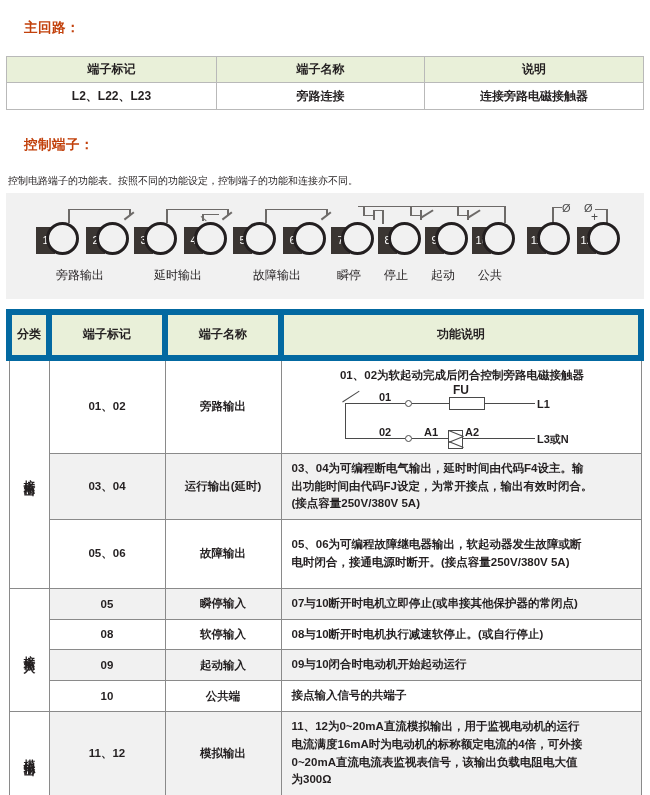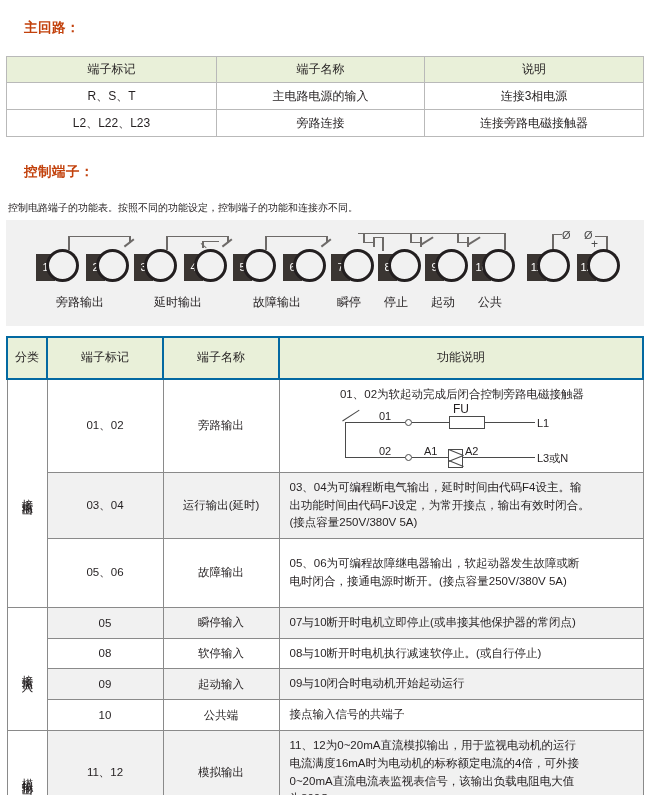--- a/index.html
+++ b/index.html
@@ -41,21 +41,21 @@
 
   
   table {
     border-collapse: collapse;
     width: 100%;
     table-layout: fixed;
   }
   .tbl-main td, .tbl-main th,
   .tbl-ctrl td, .tbl-ctrl th {
     border: 1px solid #b9b9b9;
-    font-weight: normal;
+    font-weight: bold;
   }
   .tbl-main {
     border: 1px solid #b9b9b9;
   }
   .tbl-main th {
     background: #e9f0d9;
     font-size: 12px;
     height: 23px;
     text-align: center;
     color: #231f20;
@@ -126,21 +126,21 @@
   
   .tbl-ctrl {
     border: 1px solid #8a8a8a;
     font-size: 11.5px;
   }
   .tbl-ctrl th {
     background: #e9f0d9;
     height: 38px;
     text-align: center;
     font-size: 12px;
-    border: 2px solid #0369a1;
+    border: 6px solid #0369a1;
   }
   .tbl-ctrl td {
     border: 1px solid #8a8a8a;
     padding: 5px 4px;
     vertical-align: middle;
   }
   .tbl-ctrl td.cat {
     text-align: center;
     width: 34px;
     background: #ffffff;
@@ -210,25 +210,20 @@
 
   <table class="tbl-main">
     <thead>
       <tr>
         <th style="width:207px">端子标记</th>
         <th style="width:205px">端子名称</th>
         <th>说明</th>
       </tr>
     </thead>
     <tbody>
-      <tr>
-        <td>R、S、T</td>
-        <td>主电路电源的输入</td>
-        <td>连接3相电源</td>
-      </tr>
       <tr>
         <td>L2、L22、L23</td>
         <td>旁路连接</td>
         <td>连接旁路电磁接触器</td>
       </tr>
     </tbody>
   </table>
 
   <h2 class="section-title" style="padding-top:11px">控制端子：</h2>
   <div class="section-note">控制电路端子的功能表。按照不同的功能设定，控制端子的功能和连接亦不同。</div>

